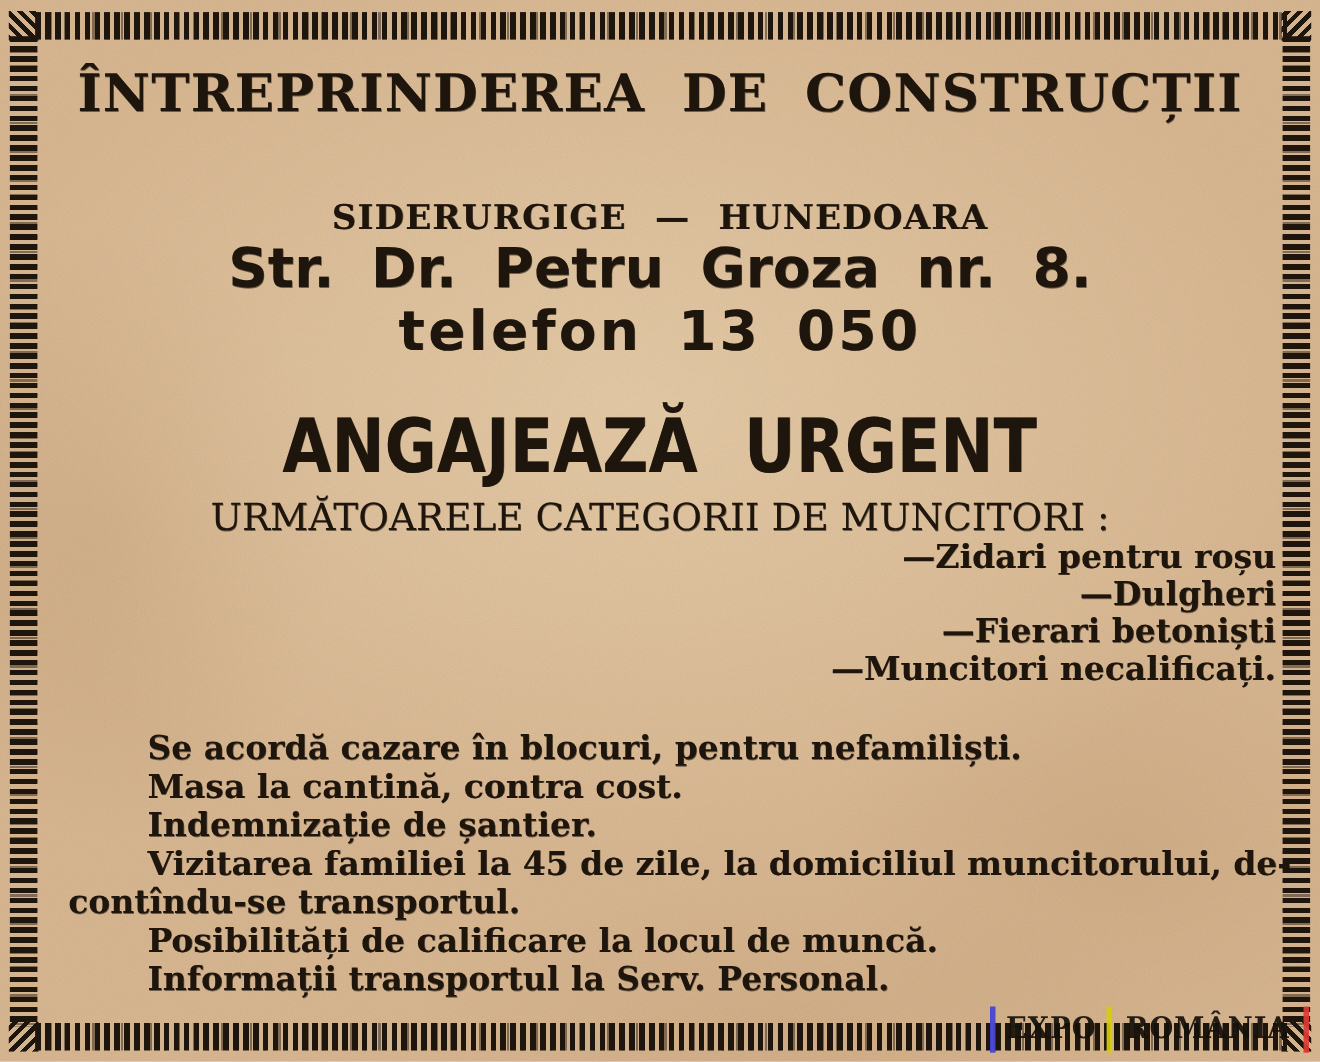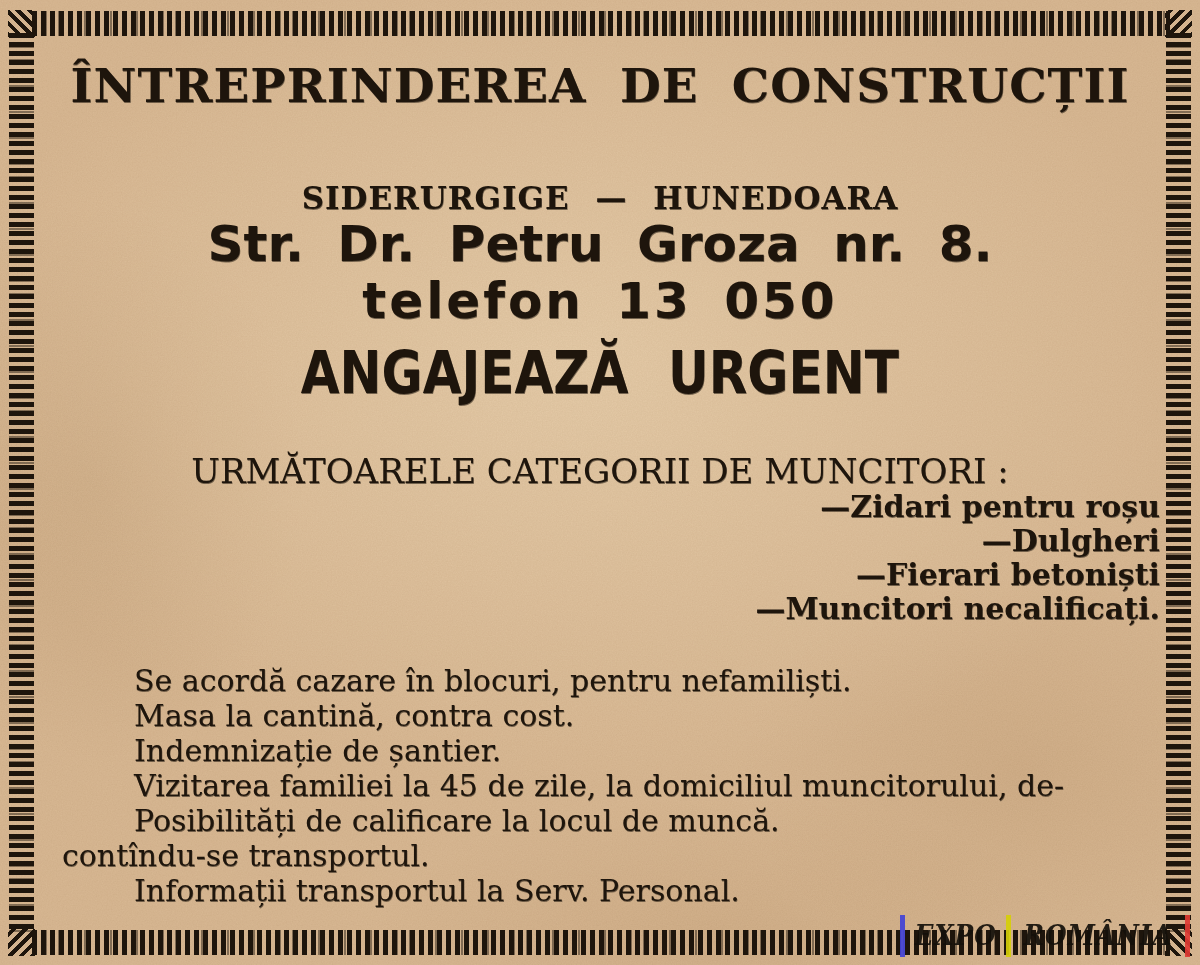--- a/index.html
+++ b/index.html
@@ -51,40 +51,40 @@
   .c-bl{left:8px;bottom:9px;background:repeating-linear-gradient(-45deg, var(--ink) 0 4px, rgba(30,21,12,0) 4px 8px);}
   .c-br{right:8px;bottom:9px;}
 
   
   .txt{position:absolute;left:40px;right:40px;text-align:center;white-space:nowrap;
        text-shadow:0.5px 0.5px 0 rgba(30,21,12,.55);z-index:3;}
   .company-1{top:60px;font-size:47px;line-height:52px;font-weight:bold;word-spacing:16px;letter-spacing:1px;}
   .company-2{top:124px;font-size:31px;line-height:52px;font-weight:bold;word-spacing:14px;letter-spacing:1px;margin-top:48px;}
   .address{top:215px;font-family:"DejaVu Sans",sans-serif;font-size:50px;line-height:58px;font-weight:bold;word-spacing:16px;}
   .phone{top:272px;font-family:"DejaVu Sans",sans-serif;font-size:50px;line-height:58px;font-weight:bold;word-spacing:12px;letter-spacing:3px;}
-  .headline{top:328px;font-family:"DejaVu Sans",sans-serif;font-size:59px;line-height:90px;font-weight:bold;}
+  .headline{top:362px;font-family:"DejaVu Sans",sans-serif;font-size:68px;line-height:90px;font-weight:bold;}
   .headline .squeeze{display:inline-block;transform:scaleX(0.85);transform-origin:50% 50%;word-spacing:26px;letter-spacing:0;}
   .subhead{top:452px;font-size:34px;line-height:38px;font-weight:normal;letter-spacing:0;}
 
   .jobs{position:absolute;top:490px;left:40px;right:40px;z-index:3;}
   .job-row{font-size:30px;line-height:34px;font-weight:bold;padding-left:402px;white-space:nowrap;
            text-shadow:0.5px 0.5px 0 rgba(30,21,12,.55);text-align:right;}
   .job-dash{display:inline-block;width:56px;}
 
   .benefits{position:absolute;top:663px;left:62px;right:30px;z-index:3;}
-  .bline{font-size:30px;line-height:35px;font-weight:normal;white-space:nowrap;
+  .bline{font-size:30px;line-height:35px;font-weight:bold;white-space:nowrap;
          text-shadow:0.5px 0.5px 0 rgba(30,21,12,.55);}
   .bline.indent{padding-left:72px;}
 
   
   .watermark{
     position:absolute;right:10px;bottom:8px;z-index:6;
     display:flex;align-items:flex-end;gap:6px;
     font-family:"DejaVu Serif",serif;font-weight:bold;font-size:27px;line-height:30px;
-    color:#14100a;opacity:.92;letter-spacing:1px;font-style:italic;
+    color:#14100a;opacity:.92;letter-spacing:1px;
   }
   .wm-text{display:inline-block;transform:scaleX(0.92);transform-origin:center;padding-bottom:6px;}
   .flag-bar{width:5px;height:42px;display:inline-block;}
 </style>
 </head>
 <body>
 
 <svg class="grain" width="1200" height="965" aria-hidden="true">
   <filter id="n">
     <feTurbulence type="fractalNoise" baseFrequency="0.8" numOctaves="2" stitchTiles="stitch"></feTurbulence>
@@ -114,22 +114,22 @@
   <div class="job-row"><span class="job-dash">—</span><span>Dulgheri</span></div>
   <div class="job-row"><span class="job-dash">—</span><span>Fierari betoniști</span></div>
   <div class="job-row"><span class="job-dash">—</span><span>Muncitori necalificați.</span></div>
 </div>
 
 <div class="benefits">
   <div class="bline indent">Se acordă cazare în blocuri, pentru nefamiliști.</div>
   <div class="bline indent">Masa la cantină, contra cost.</div>
   <div class="bline indent">Indemnizație de șantier.</div>
   <div class="bline indent">Vizitarea familiei la 45 de zile, la domiciliul muncitorului, de-</div>
+  <div class="bline">contîndu-se transportul.</div>
   <div class="bline indent">Posibilități de calificare la locul de muncă.</div>
-  <div class="bline">contîndu-se transportul.</div>
   <div class="bline indent">Informații transportul la Serv. Personal.</div>
 </div>
 
 <div class="watermark">
   <span class="flag-bar" style="background: rgb(67, 67, 214);"></span>
   <span class="wm-text">EXPO</span>
   <span class="flag-bar" style="background: rgb(214, 207, 8);"></span>
   <span class="wm-text">ROMÂNIA</span>
   <span class="flag-bar" style="background: rgb(224, 58, 52);"></span>
 </div>

